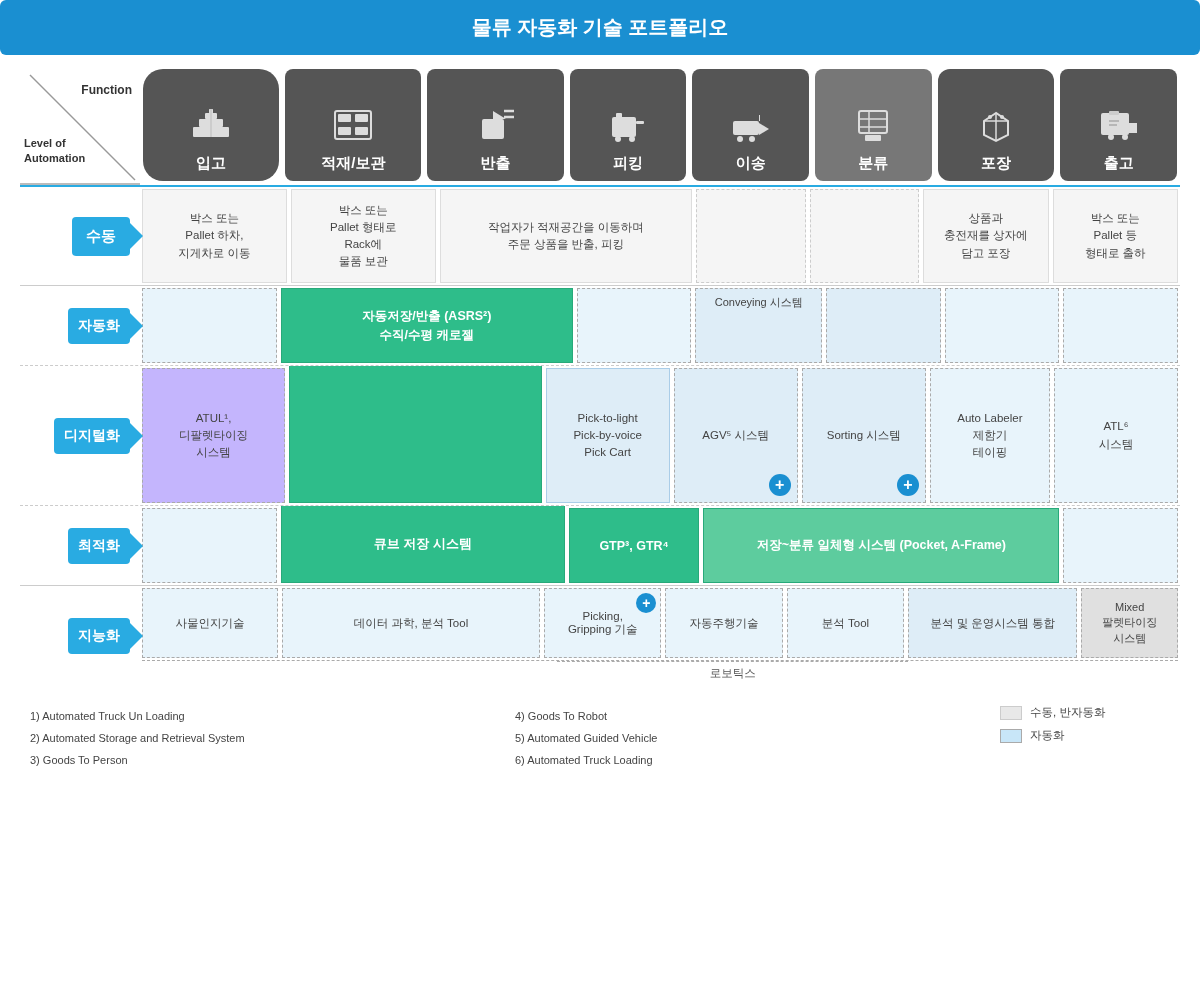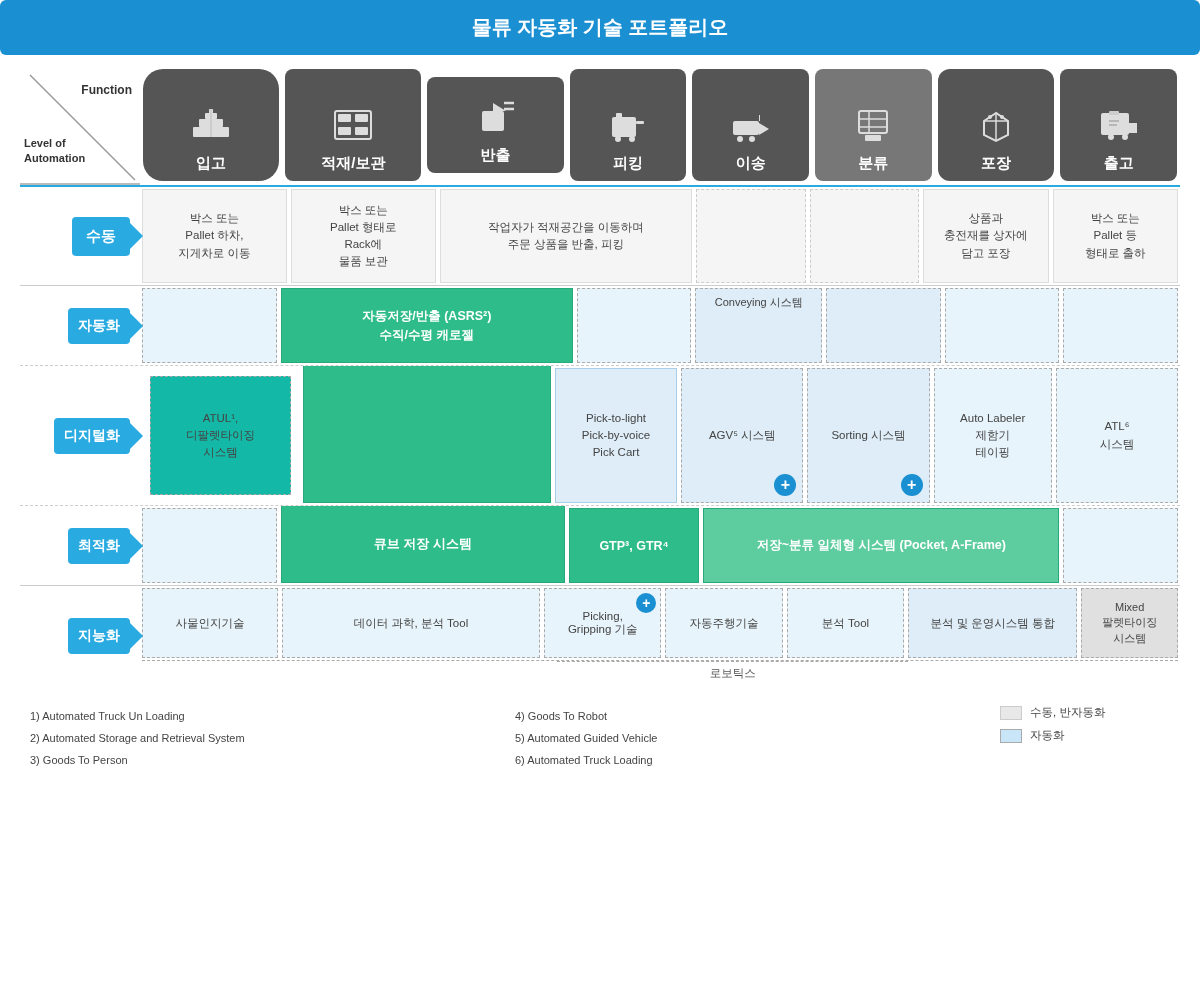--- a/index.html
+++ b/index.html
@@ -63,21 +63,21 @@
                   <rect x="2" y="2" width="36" height="28" rx="2" fill="none" stroke="#ddd" stroke-width="2"></rect>
                   <rect x="5" y="5" width="13" height="8" rx="1" fill="#ddd"></rect>
                   <rect x="22" y="5" width="13" height="8" rx="1" fill="#ddd"></rect>
                   <rect x="5" y="18" width="13" height="8" rx="1" fill="#ddd"></rect>
                   <rect x="22" y="18" width="13" height="8" rx="1" fill="#ddd"></rect>
                 </svg>
             </div>
             <span style="font-size:15px;font-weight:bold;">적재/보관</span>
           </div>
 
-          <div style="flex:1.18; background:#555; color:white; text-align:center; border-radius:8px; margin:12px 3px; padding:8px 4px 8px 4px; display:flex;flex-direction:column;align-items:center;justify-content:flex-end;">
+          <div style="flex:1.18; background:#555; color:white; text-align:center; border-radius:8px; margin:4px 3px; padding:8px 4px 8px 4px; display:flex;flex-direction:column;align-items:center;justify-content:flex-end;">
             <div style="font-size:30px;margin-bottom:4px;">
               <svg width="40" height="34" viewBox="0 0 40 34">
                   <rect x="6" y="10" width="22" height="20" rx="2" fill="#ddd"></rect>
                   <polygon points="17,2 30,10 17,10" fill="#ddd"></polygon>
                   <line x1="28" y1="2" x2="38" y2="2" stroke="#ddd" stroke-width="2.5"></line>
                   <line x1="28" y1="8" x2="38" y2="8" stroke="#ddd" stroke-width="2.5"></line>
                 </svg>
             </div>
             <span style="font-size:15px;font-weight:bold;">반출</span>
           </div>
@@ -206,21 +206,21 @@
 
         <div style="display:flex; min-height:140px; border-top:1px dashed #ccc;">
           <div style="width:120px;flex-shrink:0;display:flex;align-items:center;justify-content:flex-end;padding-right:10px;background:white;">
             <div style="background:#29abe2;color:white;font-size:14px;font-weight:bold;padding:9px 10px;border-radius:4px;text-align:center;position:relative;">
               디지털화
               <span style="position:absolute;right:-13px;top:50%;transform:translateY(-50%);width:0;height:0;border-top:13px solid transparent;border-bottom:13px solid transparent;border-left:13px solid #29abe2;"></span>
             </div>
           </div>
           <div style="flex:1;display:flex;">
 
-            <div style="flex:1.18;background:#14b8a6;border:1px dashed #aaa;margin:10px;padding:8px;display:flex;align-items:center;justify-content:center;text-align:center;font-size:11.5px;color:#444;line-height:1.5;">ATUL¹,<br>디팔렛타이징<br>시스템</div>
+            <div style="flex:1.18;background:#c4b5fd;border:1px dashed #aaa;margin:2px;padding:8px;display:flex;align-items:center;justify-content:center;text-align:center;font-size:11.5px;color:#444;line-height:1.5;">ATUL¹,<br>디팔렛타이징<br>시스템</div>
 
             <div style="flex:2.36;background:#2ebd8a;border:1px solid #28a97a;border-top:none;margin:2px;margin-top:0;"></div>
 
             <div style="flex:1;background:#deedf7;border:1px solid #aacde8;margin:2px;padding:8px;display:flex;align-items:center;justify-content:center;text-align:center;font-size:11.5px;color:#444;line-height:1.5;">Pick-to-light<br>Pick-by-voice<br>Pick Cart</div>
 
             <div style="flex:1;background:#deedf7;border:1px dashed #aaa;margin:2px;padding:8px;display:flex;align-items:center;justify-content:center;text-align:center;font-size:11.5px;color:#444;line-height:1.5;position:relative;">
               AGV⁵ 시스템
               <span style="position:absolute;bottom:6px;right:6px;width:22px;height:22px;background:#1a8fd1;color:white;border-radius:50%;display:flex;align-items:center;justify-content:center;font-size:16px;font-weight:bold;">+</span>
             </div>
 

